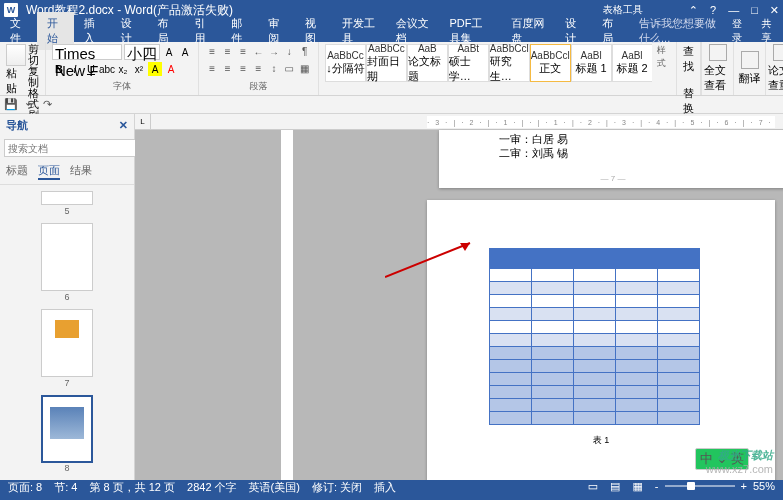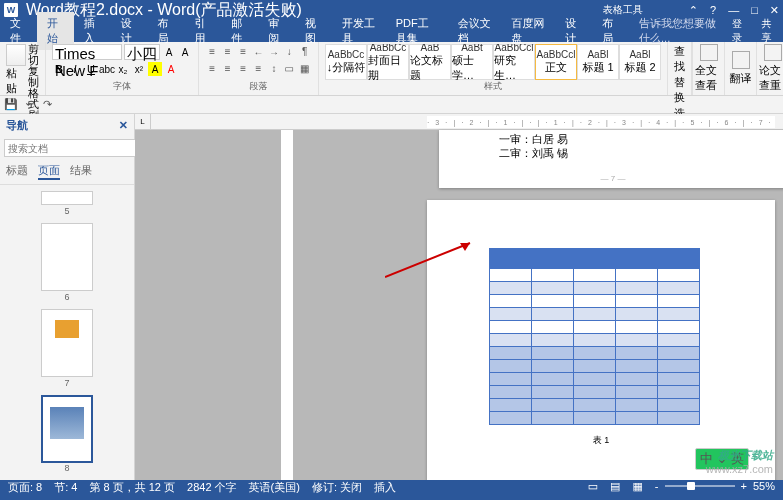--- a/index.html
+++ b/index.html
@@ -1,19 +1,19 @@
 <!DOCTYPE html>
 <html><head>
 <meta charset="utf-8">
 <style>
 *{margin:0;padding:0;box-sizing:border-box;font-family:"Microsoft YaHei",SimSun,sans-serif;font-size:11px}
 body{background:#e6e6e6;overflow:hidden;width:783px;height:500px;position:relative}
 .titlebar{height:20px;background:#2b579a;color:#fff;display:flex;align-items:center;padding:0 4px}
 .titlebar .wicon{width:14px;height:14px;background:#fff;border-radius:1px;margin-right:8px;display:flex;align-items:center;justify-content:center;color:#2b579a;font-weight:bold;font-size:9px}
-.titlebar .fname{font-size:16px}
+.titlebar .fname{font-size:12px}
 .titlebar .spacer{flex:1}
 .tabctx{background:#2b579a;color:#fff;font-size:10px;padding:2px 6px;margin-right:40px}
 .titlebar .winbtns{display:flex;gap:12px;font-size:10px}
 .titlebar .winbtns span{cursor:pointer}
 .menubar{height:22px;background:#2b579a;color:#fff;display:flex;align-items:center}
 .menubar .tab{padding:4px 10px;font-size:11px;cursor:pointer}
 .menubar .tab.active{background:#e5e5e5;color:#2b579a}
 .menubar .tab.ctx{margin-left:0}
 .menubar .right{margin-left:auto;display:flex;align-items:center;gap:16px;padding-right:8px}
 .menubar .right span{font-size:10px}
@@ -24,26 +24,26 @@
 .clipboard .paste{display:flex;flex-direction:column;align-items:center;font-size:9px}
 .clipboard .paste .icn{width:20px;height:22px;background:linear-gradient(#fff,#eee);border:1px solid #ccc}
 .clipboard .btns{font-size:9px;line-height:11px}
 .fontgrp{width:155px}
 .fontgrp .row{display:flex;gap:2px;align-items:center;margin-bottom:2px}
 .fontgrp select,.fontgrp .sel{font-size:15px;border:1px solid #ccc;background:#fff;height:16px;padding:0 2px}
 .fontgrp .btn{width:14px;height:14px;border:1px solid transparent;display:flex;align-items:center;justify-content:center;font-size:10px}
 .paragrp{width:120px}
 .paragrp .row{display:flex;gap:1px;margin-bottom:2px}
 .paragrp .btn{width:15px;height:15px;display:flex;align-items:center;justify-content:center;font-size:10px;color:#555}
-.styles{flex:1;display:flex;flex-direction:column}
+.styles{flex:1;display:flex;flex-direction:row}
 .styles .gallery{display:flex;gap:0;overflow:hidden;height:38px}
 .styles .sitem{width:42px;border:1px solid #ddd;background:#fff;display:flex;flex-direction:column;align-items:center;justify-content:center;font-size:8px}
 .styles .sitem .prev{font-size:10px;color:#333}
 .styles .sitem.sel{border-color:#f5ba42}
-.editing{width:30px;display:flex;flex-direction:column;font-size:9px;gap:1px}
+.editing{width:30px;display:flex;flex-direction:column;font-size:9px;gap:12px}
 .rightgrps{display:flex}
 .rightgrps .rg{width:32px;border-left:1px solid #e0e0e0;display:flex;flex-direction:column;align-items:center;justify-content:center;font-size:8px;padding:2px}
 .rightgrps .rg .ic{width:18px;height:18px;border:1px solid #aaa;margin-bottom:2px}
 .qat{height:18px;background:#f3f3f3;border-bottom:1px solid #d4d4d4;display:flex;align-items:center;padding-left:4px;gap:8px}
 .qat span{font-size:11px;color:#555}
 .workspace{display:flex;height:366px}
 .navpane{width:135px;background:#f3f3f3;border-right:1px solid #d4d4d4;display:flex;flex-direction:column}
 .navpane .hdr{display:flex;align-items:center;justify-content:space-between;padding:4px 6px;font-size:12px;color:#2b579a;font-weight:bold}
 .navpane .search{margin:2px 4px;display:flex}
 .navpane .search input{flex:1;border:1px solid #ccc;font-size:10px;height:18px;padding:0 3px}
@@ -103,22 +103,22 @@
   <div class="tab">文件</div>
   <div class="tab active">开始</div>
   <div class="tab">插入</div>
   <div class="tab">设计</div>
   <div class="tab">布局</div>
   <div class="tab">引用</div>
   <div class="tab">邮件</div>
   <div class="tab">审阅</div>
   <div class="tab">视图</div>
   <div class="tab">开发工具</div>
+  <div class="tab">会议文档</div>
   <div class="tab">PDF工具集</div>
-  <div class="tab">会议文档</div>
   <div class="tab">百度网盘</div>
   <div class="tab ctx">设计</div>
   <div class="tab ctx">布局</div>
   <div class="tab" style="color:#d0d8ec">告诉我您想要做什么...</div>
   <div class="right">
     <span>登录</span>
     <span>共享</span>
   </div>
 </div>
 

